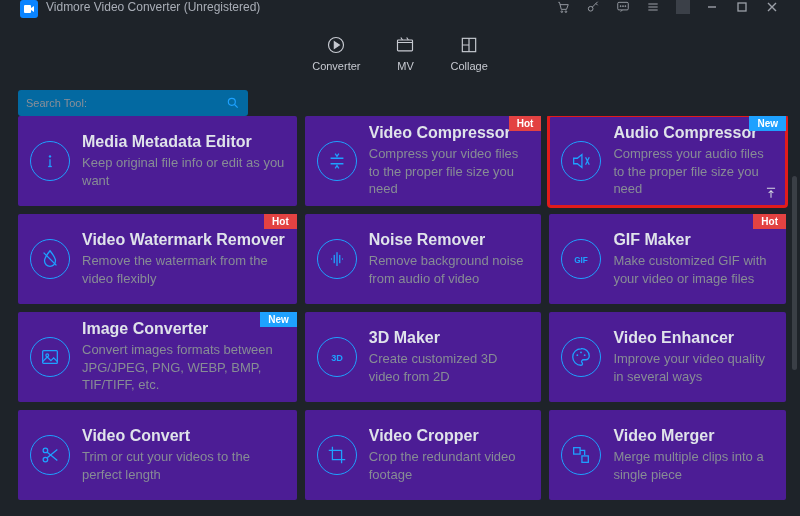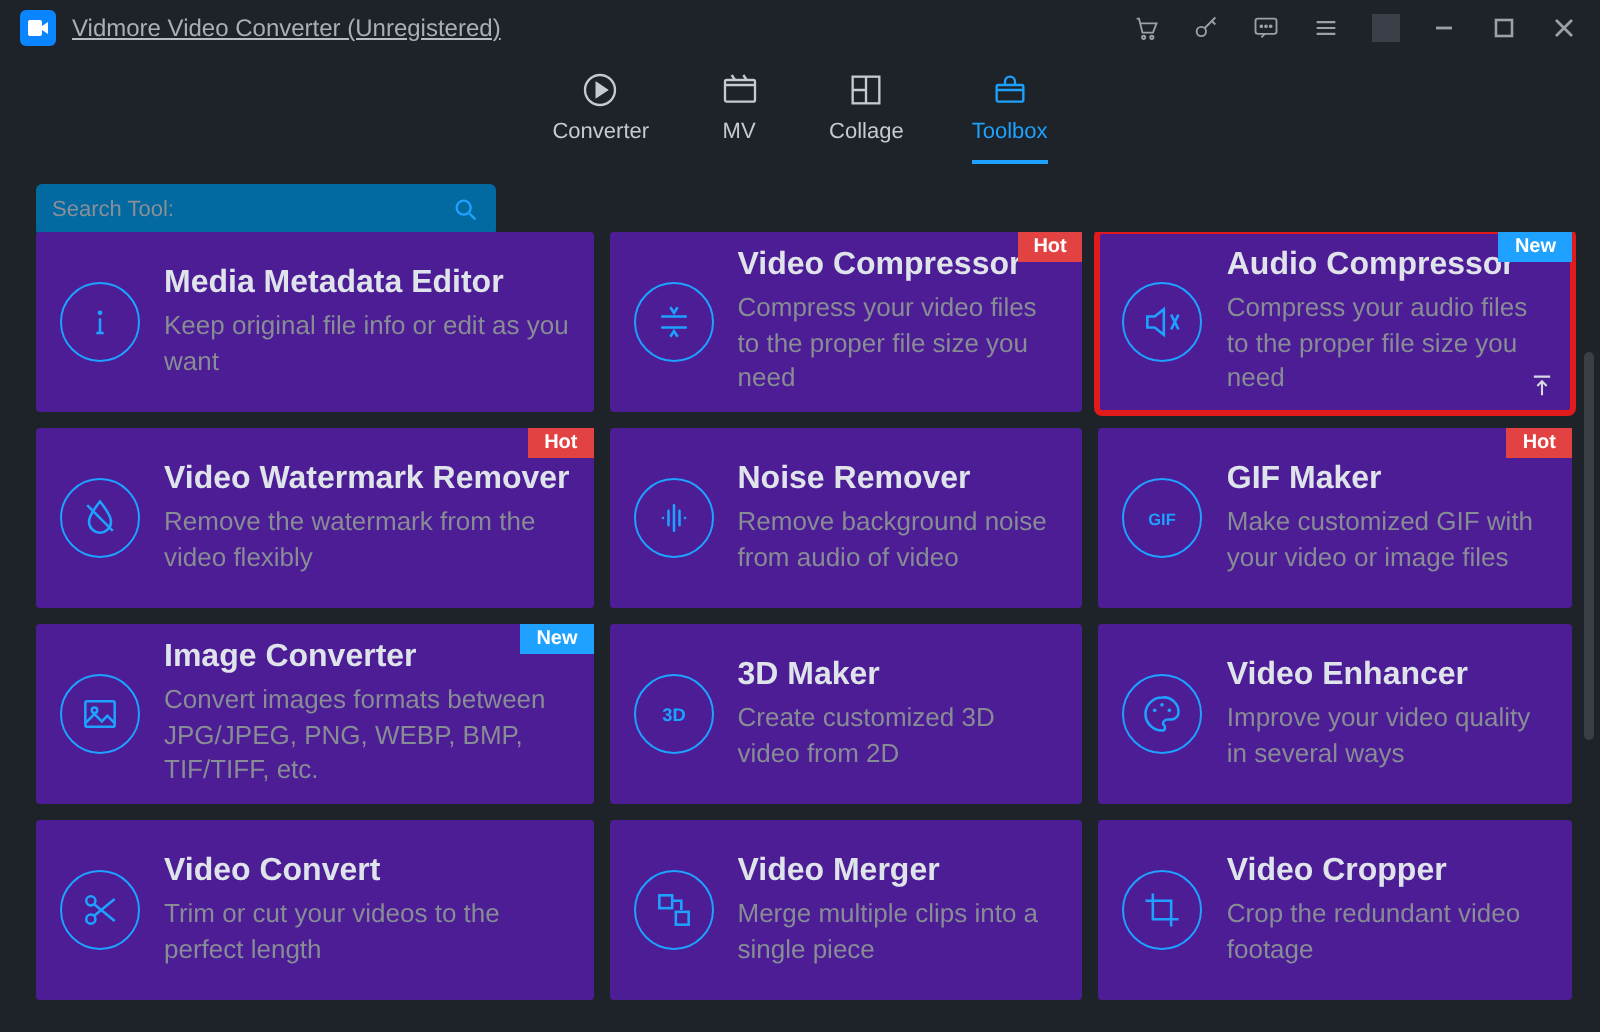--- a/index.html
+++ b/index.html
@@ -6,22 +6,22 @@
   body {
     width: 800px; height: 516px;
     background: #1e2329;
     font-family: "Segoe UI", Arial, sans-serif;
     color: #b8bcc4;
     font-size: 11px;
     overflow: hidden;
     position: relative;
   }
   .titlebar {
-    display: flex; align-items: center;
-    height: 28px; padding: 0 10px; text-decoration: underline;
+    display: flex; align-items: flex-start;
+    height: 28px; padding: 0 20px;
   }
   .logo {
     width: 18px; height: 18px;
     background: #0a84ff; border-radius: 3px;
     display: flex; align-items: center; justify-content: center;
     margin-right: 8px;
   }
   .title { color: #a9aeb7; font-size: 12px; flex: 0 0 auto; }
   .title-spacer { flex: 1; }
   .titlebar-icons { display: flex; gap: 16px; align-items: center; }
@@ -175,29 +175,20 @@
   </div>
   <div class="tab">
     <span class="tab-icon">
         <svg width="20" height="20" viewBox="0 0 24 24" fill="none" stroke="#c7cad1" stroke-width="1.4">
           <rect x="4" y="4" width="16" height="16"></rect>
           <path d="M12 4v16M4 12h8"></path>
         </svg>
       </span>
     <span class="tab-label">Collage</span>
   </div>
-  <div class="tab active">
-    <span class="tab-icon">
-        <svg width="20" height="20" viewBox="0 0 24 24" fill="none" stroke="#1ea1ff" stroke-width="1.4">
-          <rect x="4" y="9" width="16" height="10" rx="1"></rect>
-          <path d="M4 12h16M9 9V7a3 3 0 016 0v2"></path>
-        </svg>
-      </span>
-    <span class="tab-label">Toolbox</span>
-  </div>
 </div>
 
 <div class="searchbar">
   <input placeholder="Search Tool:" style="">
   <span class="search-icon">
       <svg width="14" height="14" viewBox="0 0 24 24" fill="none" stroke="#1ea1ff" stroke-width="2">
         <circle cx="10" cy="10" r="6"></circle>
         <path d="M20 20l-5-5"></path>
       </svg>
     </span>
@@ -332,37 +323,37 @@
           </svg>
         </div>
         <div class="card-body">
           <div class="card-title">Video Convert</div>
           <div class="card-desc">Trim or cut your videos to the perfect length</div>
         </div>
       </div>
       <div class="card">
         <div class="card-icon">
           <svg width="22" height="22" viewBox="0 0 24 24">
+            <path d="M7 3v14h14M3 7h14v14" stroke="#1ea1ff" stroke-width="1.4" fill="none"></path>
+          </svg>
+        </div>
+        <div class="card-body">
+          <div class="card-title">Video Cropper</div>
+          <div class="card-desc">Crop the redundant video footage</div>
+        </div>
+      </div>
+      <div class="card">
+        <div class="card-icon">
+          <svg width="22" height="22" viewBox="0 0 24 24">
             <rect x="4" y="4" width="7" height="7" stroke="#1ea1ff" stroke-width="1.4" fill="none"></rect>
             <rect x="13" y="13" width="7" height="7" stroke="#1ea1ff" stroke-width="1.4" fill="none"></rect>
             <path d="M11 7h5v5" stroke="#1ea1ff" stroke-width="1.4" fill="none"></path>
           </svg>
         </div>
         <div class="card-body">
           <div class="card-title">Video Merger</div>
           <div class="card-desc">Merge multiple clips into a single piece</div>
         </div>
       </div>
-      <div class="card">
-        <div class="card-icon">
-          <svg width="22" height="22" viewBox="0 0 24 24">
-            <path d="M7 3v14h14M3 7h14v14" stroke="#1ea1ff" stroke-width="1.4" fill="none"></path>
-          </svg>
-        </div>
-        <div class="card-body">
-          <div class="card-title">Video Cropper</div>
-          <div class="card-desc">Crop the redundant video footage</div>
-        </div>
-      </div>
     </div>
 </div>
 
 <div class="scrollbar"></div>
 
 </body></html>

